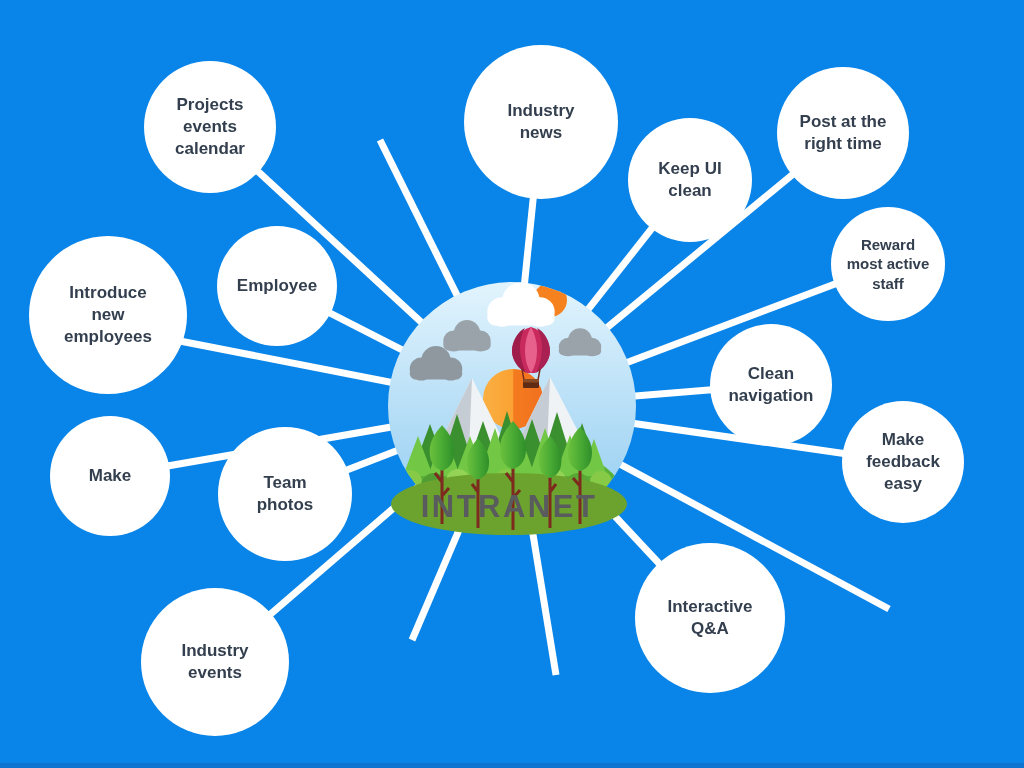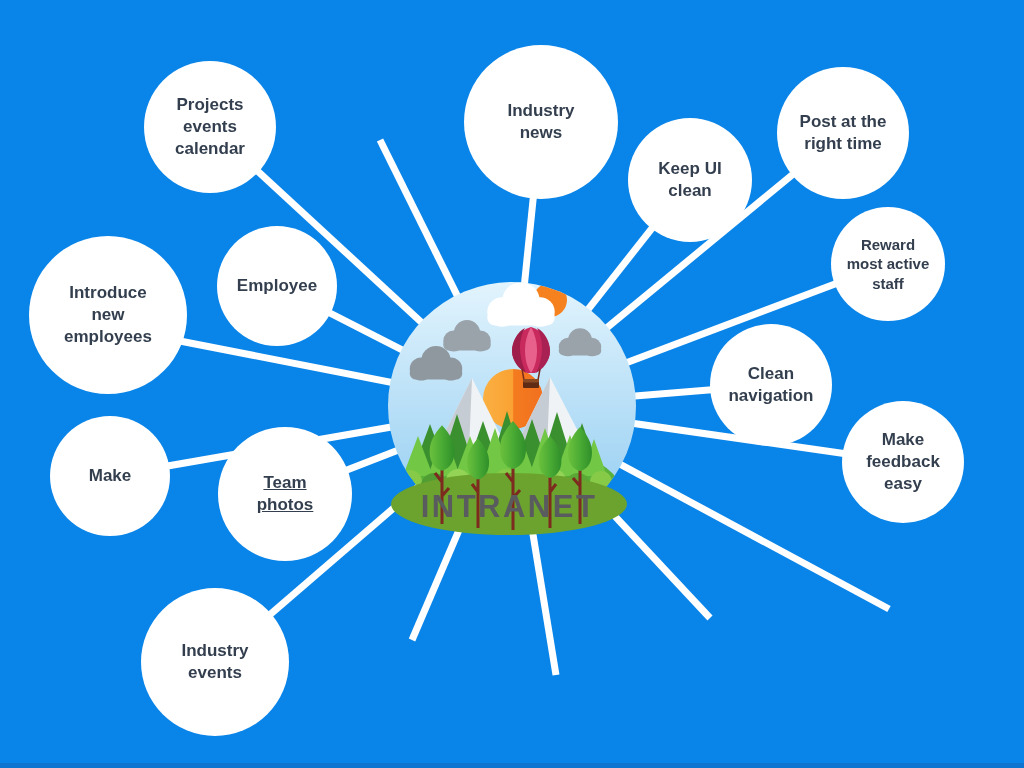--- a/index.html
+++ b/index.html
@@ -83,23 +83,27 @@
 navigation</span>
     </div>
   <div class="node" style="left:842px;top:401px;width:122px;height:122px;">
       <span>Make
 feedback
 easy</span>
     </div>
   <div class="node" style="left:50px;top:416px;width:120px;height:120px;">
       <span>Make</span>
     </div>
-  <div class="node" style="left:218px;top:427px;width:134px;height:134px;text-decoration:underline;">
+  <div class="node" style="left:218px;top:427px;width:134px;height:134px;">
       <span>Team
 photos</span>
+    </div>
+  <div class="node" style="left:635px;top:543px;width:150px;height:150px;">
+      <span>Interactive
+Q&amp;A</span>
     </div>
   <div class="node" style="left:141px;top:588px;width:148px;height:148px;">
       <span>Industry
 events</span>
     </div>
 
   <svg class="center-illo" viewBox="383 277 258 262">
     <defs>
       <linearGradient id="skyG" x1="0" y1="0" x2="0" y2="1">
         <stop offset="0" stop-color="#e2f4fd"></stop>

